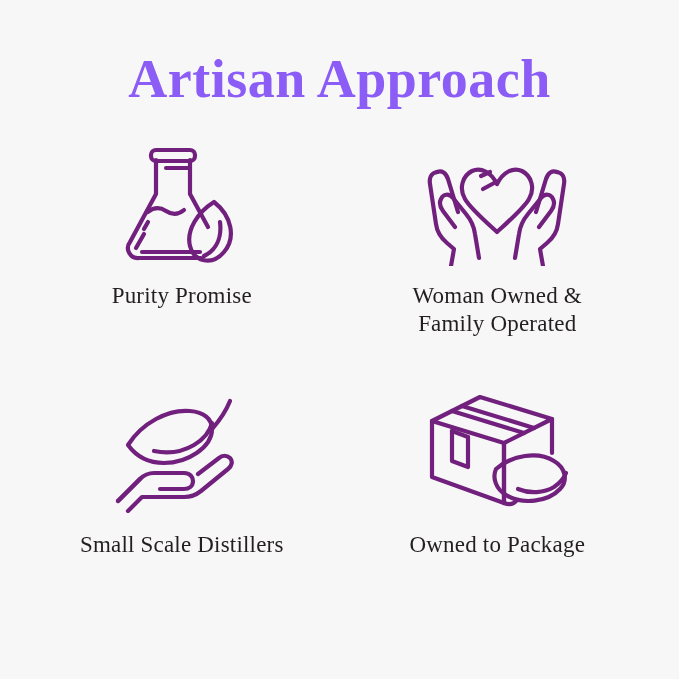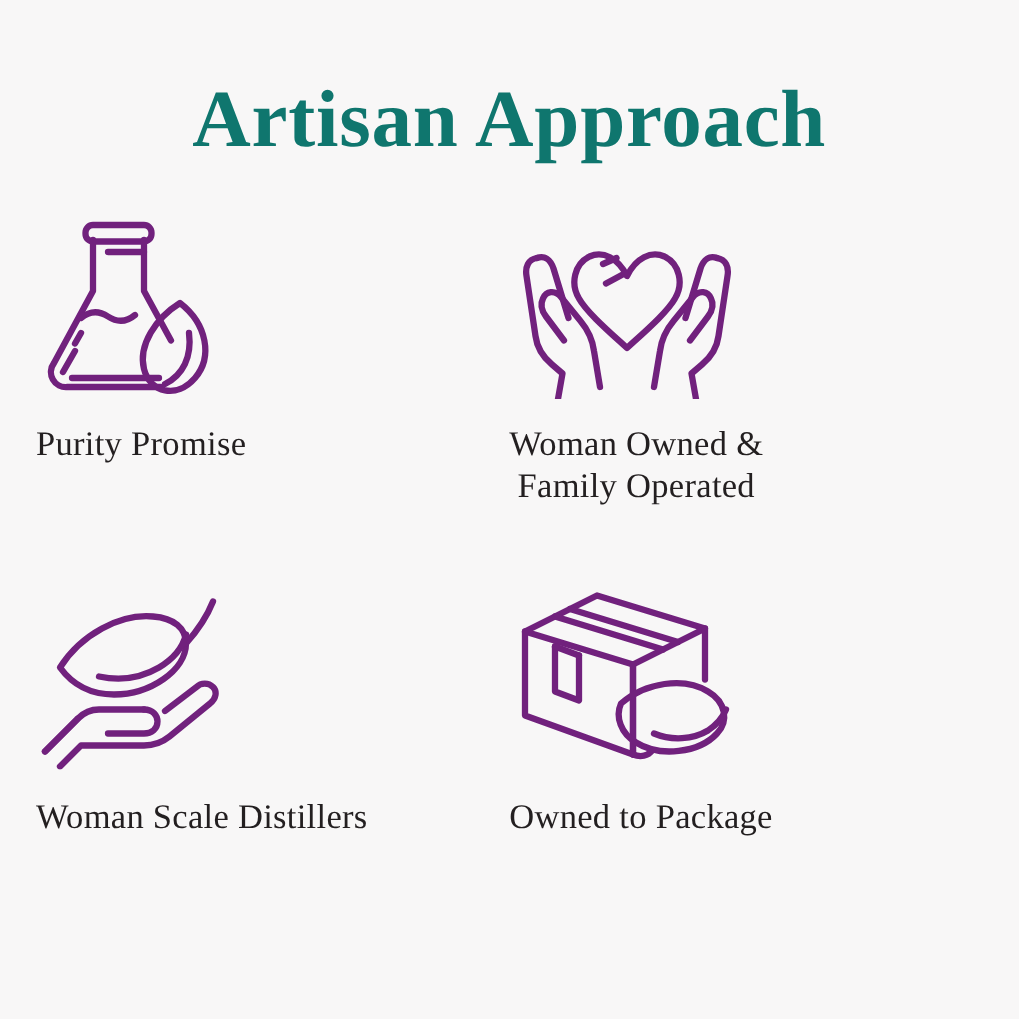--- a/index.html
+++ b/index.html
@@ -17,21 +17,21 @@
     width: 679px;
     height: 679px;
     background: #f8f7f7;
     display: flex;
     flex-direction: column;
     box-sizing: border-box;
     padding: 0;
   }
   .page-title {
     text-align: center;
-    color: #0f766e;
+    color: #8b5cf6;
     font-family: "Liberation Serif", "DejaVu Serif", serif;
     font-weight: bold;
     font-size: 54px;
     letter-spacing: 0.5px;
     line-height: 1;
     margin: 0;
     padding-top: 52px;
     height: 70px;
     box-sizing: content-box;
   }
@@ -41,21 +41,21 @@
     grid-template-columns: 1fr 1fr;
     grid-template-rows: 1fr 1fr;
     column-gap: 0px;
     row-gap: 0px;
     padding: 14px 24px 30px 24px;
     box-sizing: border-box;
   }
   .feature-cell {
     display: flex;
     flex-direction: column;
-    align-items: flex-start;
+    align-items: center;
     justify-content: flex-start;
   }
   .feature-icon {
     height: 130px;
     display: flex;
     align-items: center;
     justify-content: center;
   }
   .feature-icon svg {
     display: block;
@@ -146,21 +146,21 @@
           <path d="M100 36 c8 -9 14 -18 18 -28"></path>
 
           <path d="M42 58 c14 3 28 1 40 -6 c10 -6 16 -14 18 -22"></path>
 
           <path d="M6 108 l22 -22 c4 -4 9 -6 14 -6 h30"></path>
           <path d="M6 108 l22 -22"></path>
           <path d="M16 118 l14 -14 h42 c6 0 12 -2 17 -6 l27 -22 c4 -3 5 -8 2 -11 c-3 -3 -8 -3 -11 0 l-21 16"></path>
           <path d="M72 80 c6 0 9 4 9 8 c0 5 -4 8 -9 8 h-24"></path>
         </svg>
       </div>
-      <div class="feature-label">Woman Scale Distillers</div>
+      <div class="feature-label">Small Scale Distillers</div>
     </div>
 
     <div class="feature-cell row-2">
       <div class="feature-icon">
         <svg width="150" height="120" viewBox="0 0 150 120" fill="none" stroke="#71217d" stroke-width="4.2" stroke-linecap="round" stroke-linejoin="round">
 
           <path d="M10 28 L58 4 L130 26 L82 50 Z"></path>
 
           <path d="M10 28 v56 l72 26 v-60"></path>
 

